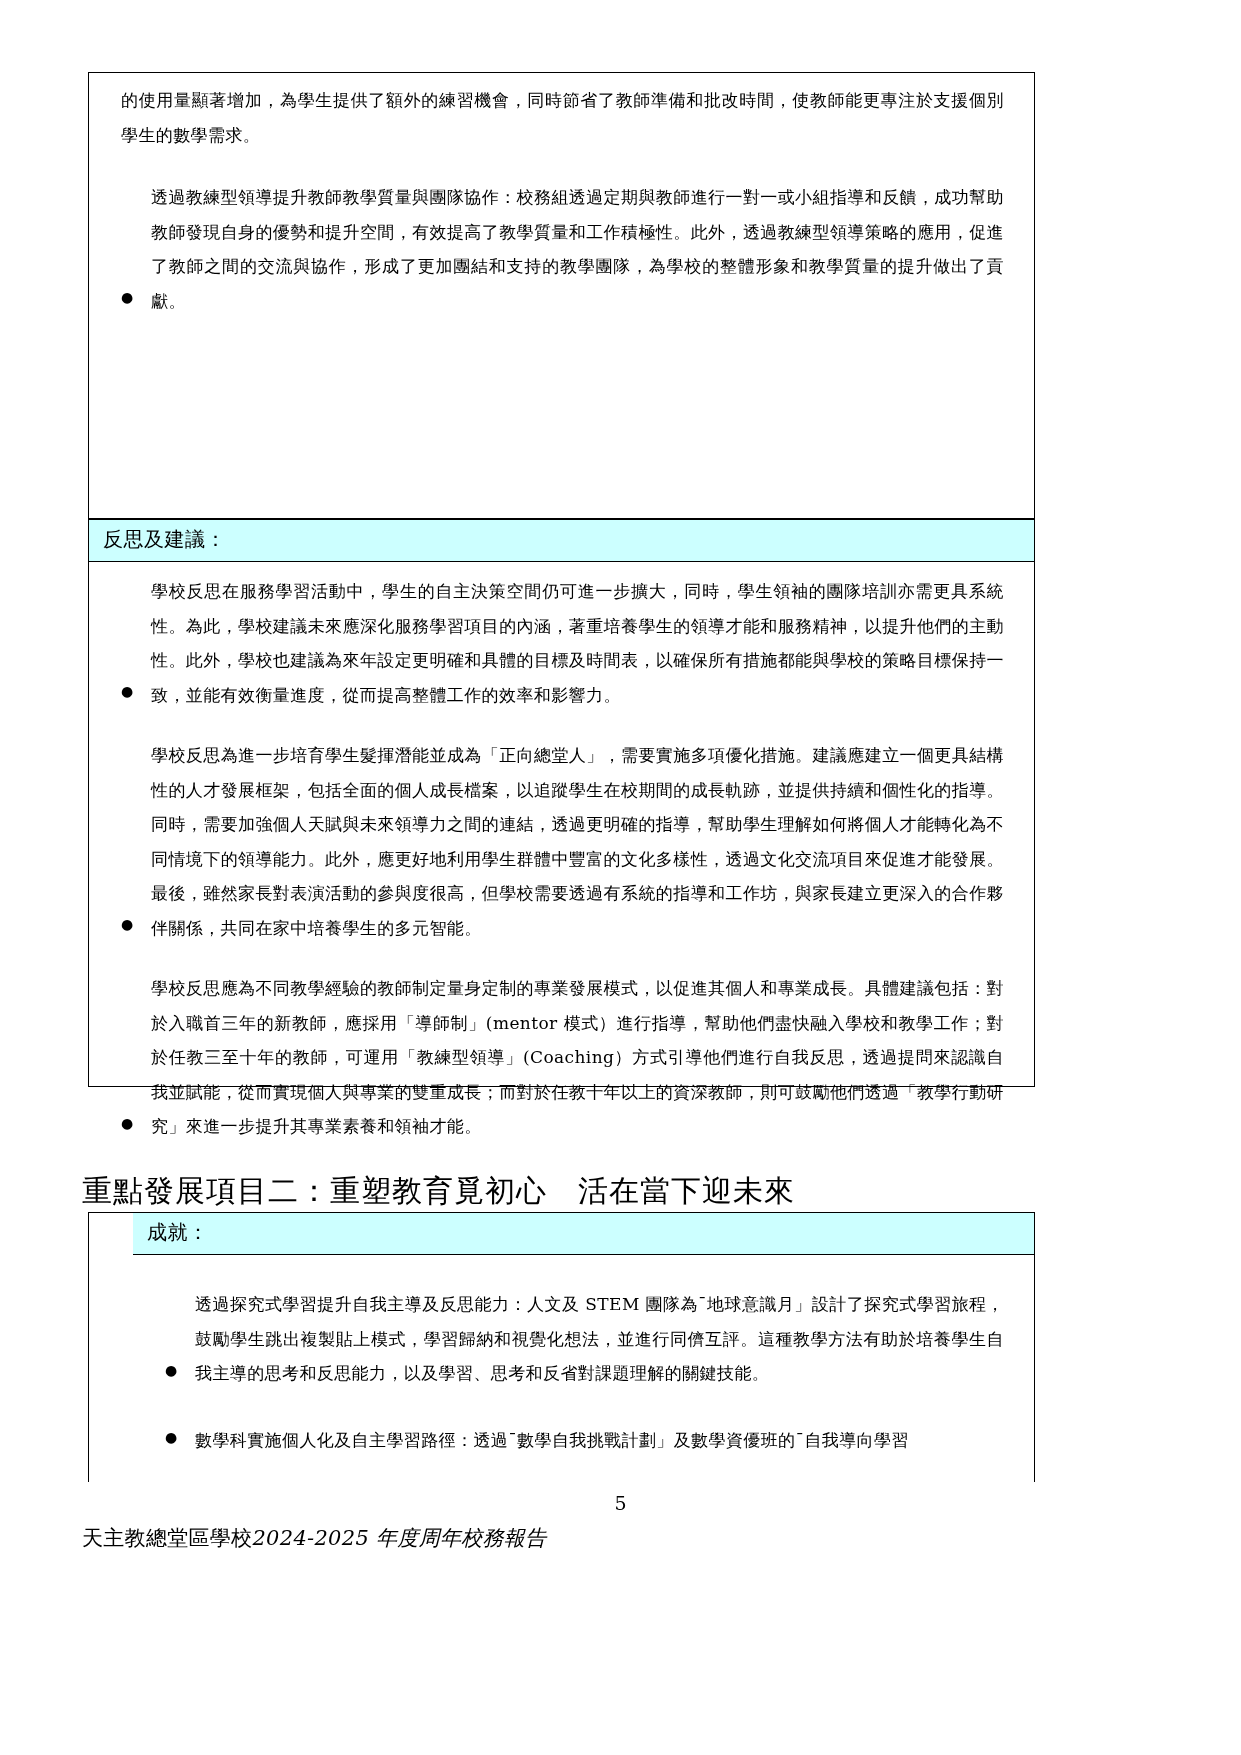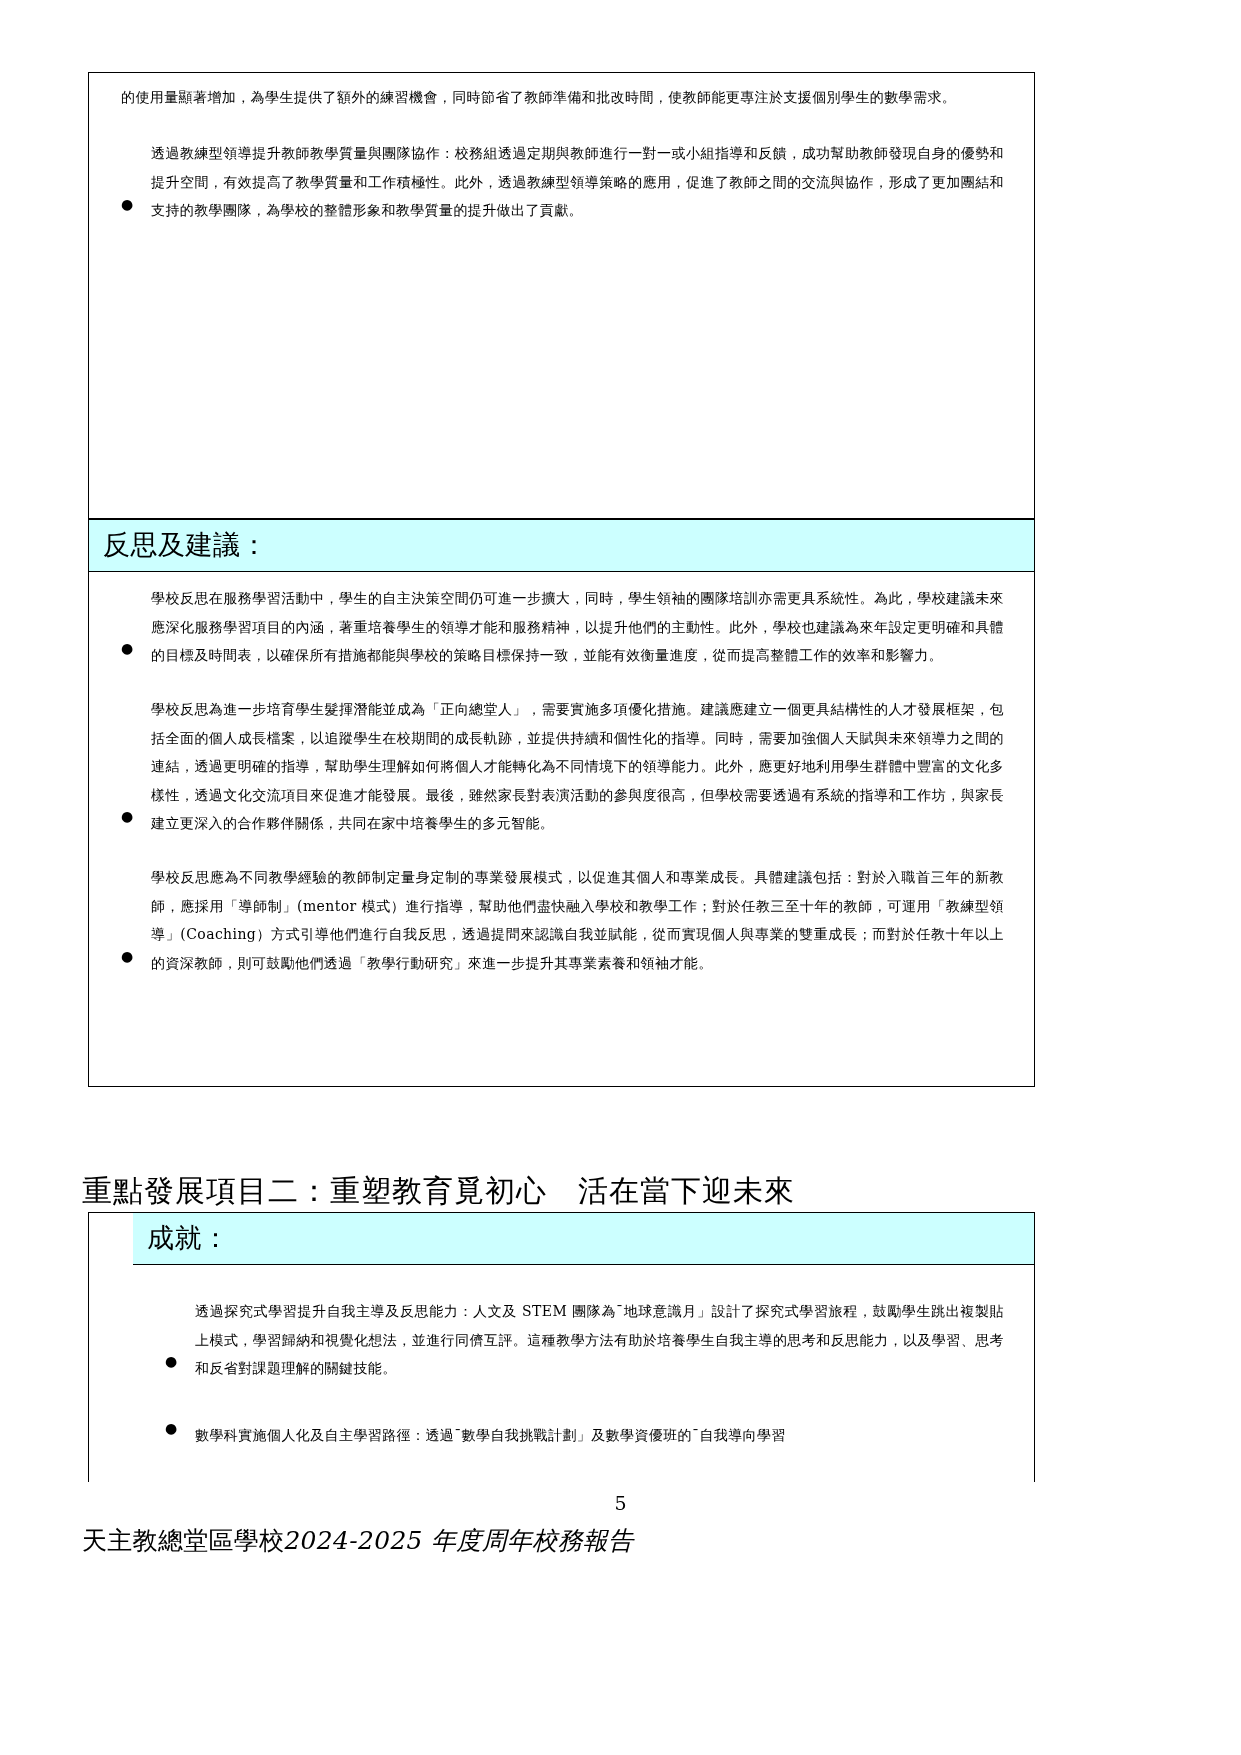--- a/index.html
+++ b/index.html
@@ -30,33 +30,33 @@
     border: 1.5px solid #000000;
     border-collapse: collapse;
     background: #ffffff;
     box-sizing: border-box;
   }
 
   .band {
     background: #ccffff;
     border-bottom: 1.5px solid #000000;
     padding: 5px 14px 7px 14px;
-    font-size: 27px;
+    font-size: 20px;
     line-height: 1.45;
     letter-spacing: 0.5px;
   }
 
   .cell {
     padding: 12px 16px 14px 16px;
     box-sizing: border-box;
   }
 
   
   .para {
-    font-size: 14px;
+    font-size: 17px;
     line-height: 2.03;
     text-align: justify;
     text-justify: inter-ideograph;
     letter-spacing: 0.4px;
     margin: 0;
   }
 
   .bullet-row {
     display: flex;
     align-items: flex-end;
@@ -136,21 +136,21 @@
     width: 1241px;
     text-align: center;
     font-size: 19px;
   }
 
   #footer {
     position: absolute;
     left: 82px;
     top: 1524px;
     width: 1000px;
-    font-size: 25px;
+    font-size: 21px;
     letter-spacing: 0.3px;
   }
   #footer .f-school { font-style: normal; }
   #footer .f-title  { font-style: italic; }
 
   .nobr { white-space: nowrap; }
 </style>
 </head>
 <body>
 

